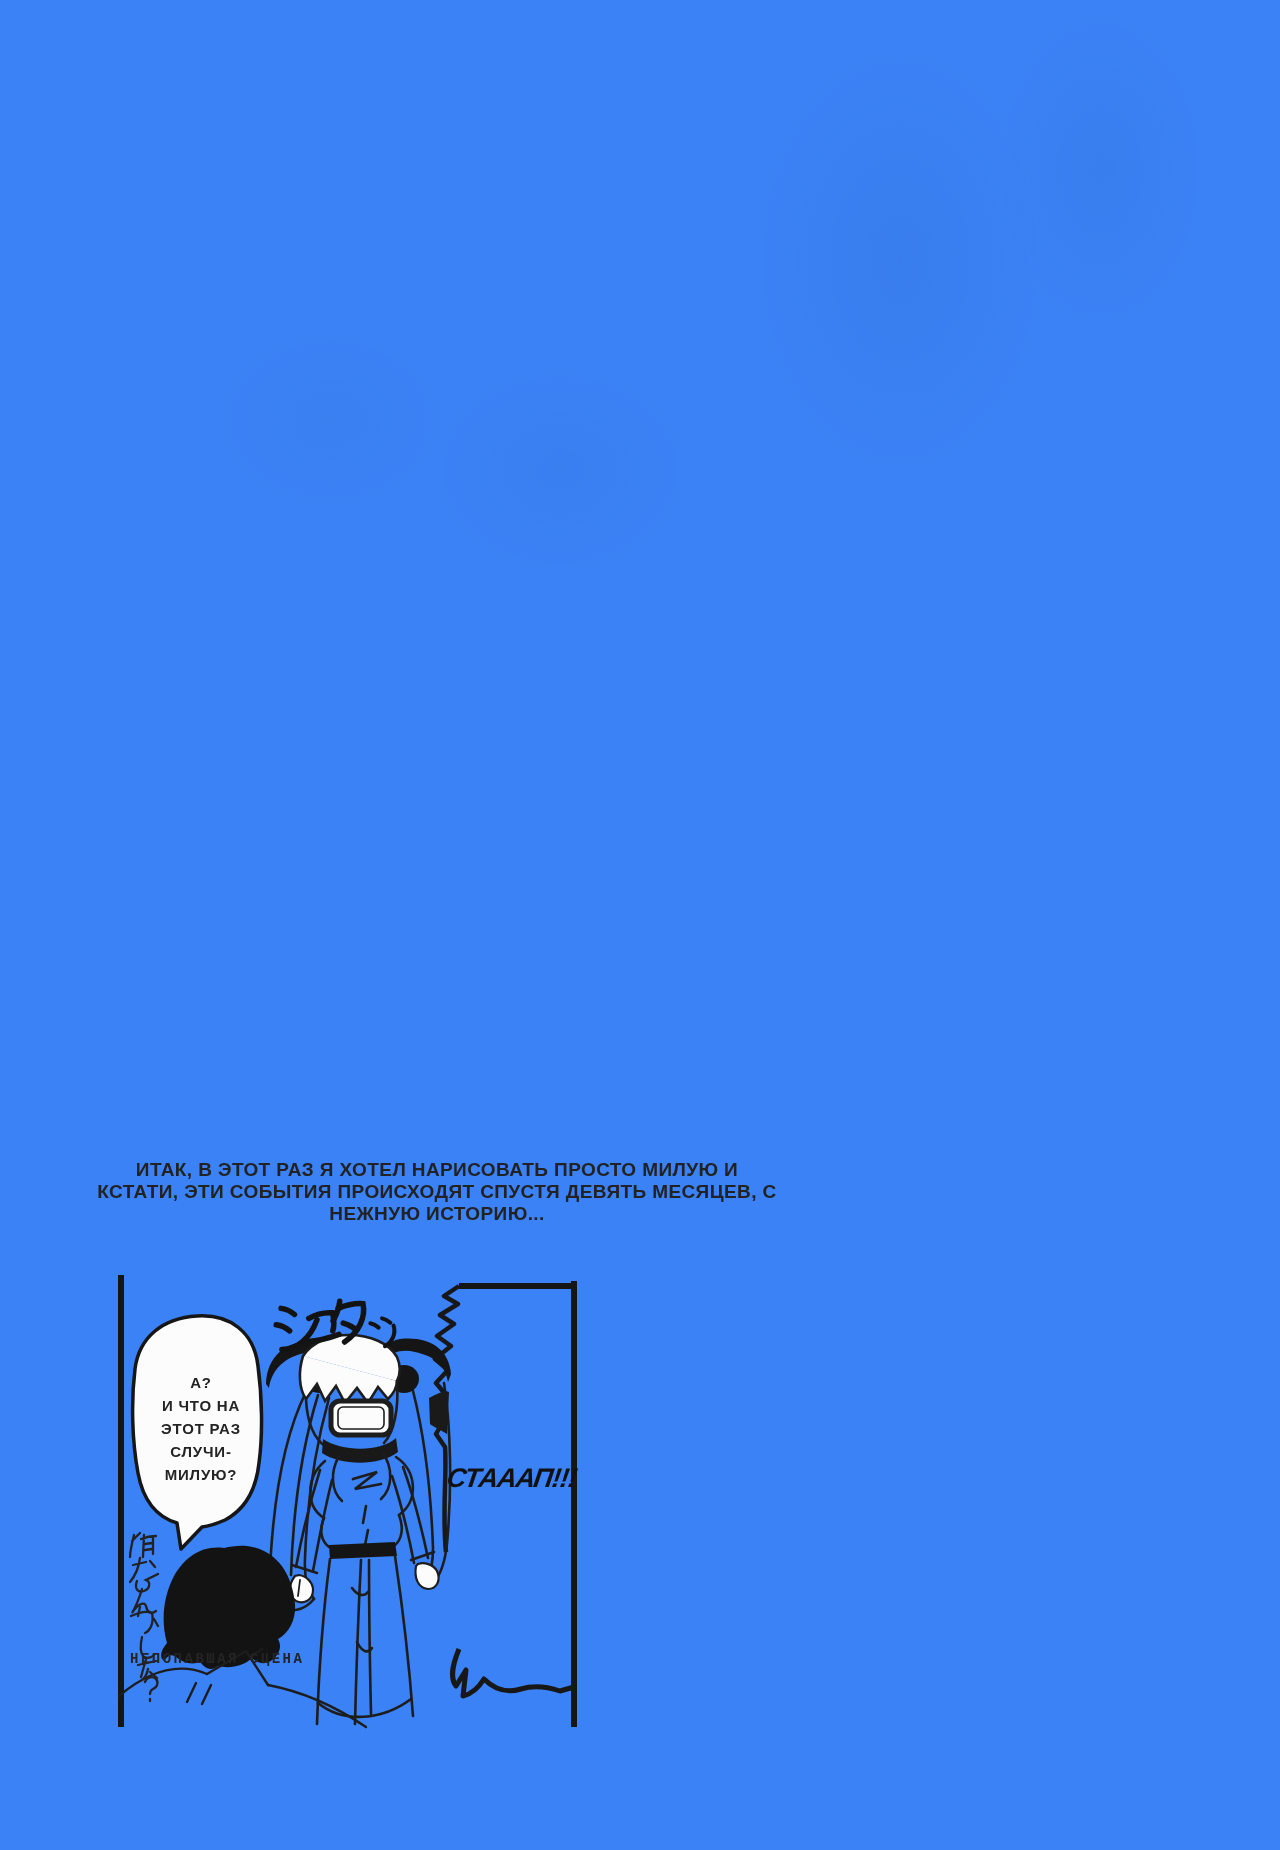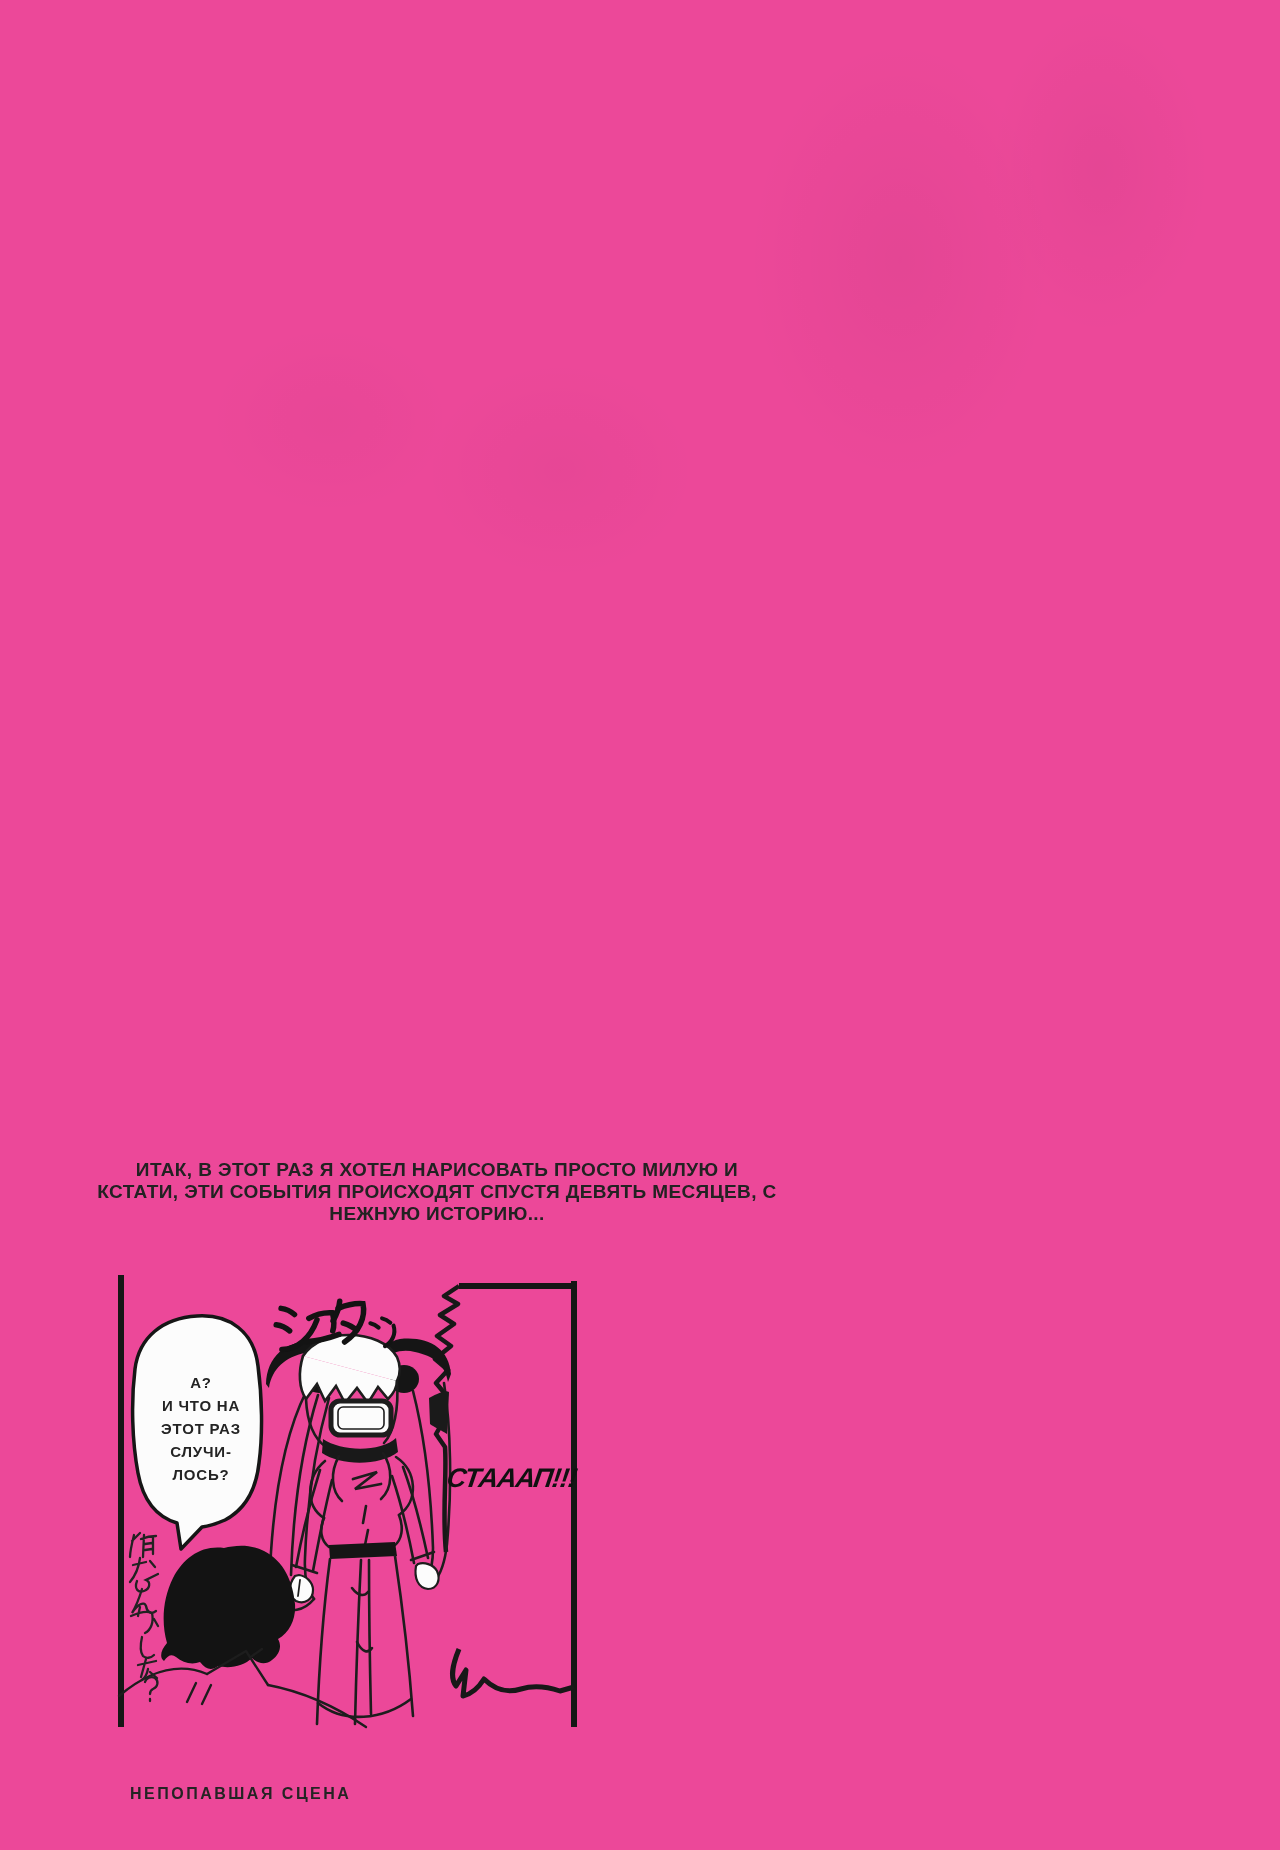--- a/index.html
+++ b/index.html
@@ -1,36 +1,36 @@
 <!DOCTYPE html>
 <html><head>
 <meta charset="utf-8">
 <style>
   html,body{margin:0;padding:0;background:#e8e8e8;}
-  #page{position:relative;width:1280px;height:1850px;background:#ec4899;overflow:hidden;
+  #page{position:relative;width:1280px;height:1850px;background:#3b82f6;overflow:hidden;
         font-family:"Liberation Sans",sans-serif;color:#1c1c1c;}
   
   #page::before{content:"";position:absolute;inset:0;pointer-events:none;
     background:
       radial-gradient(220px 320px at 900px 260px, rgba(0,0,0,0.035), rgba(0,0,0,0) 70%),
       radial-gradient(160px 240px at 1100px 170px, rgba(0,0,0,0.03), rgba(0,0,0,0) 70%),
       radial-gradient(200px 160px at 560px 470px, rgba(0,0,0,0.022), rgba(0,0,0,0) 70%),
       radial-gradient(180px 140px at 330px 420px, rgba(0,0,0,0.018), rgba(0,0,0,0) 70%);}
   .note{position:absolute;left:87px;top:1159px;width:700px;text-align:center;
         font-size:19px;line-height:22px;letter-spacing:0.4px;font-weight:600;
         color:#222;white-space:nowrap;}
   .note div{font-weight:600;}
   svg.panelart{position:absolute;left:0;top:0;}
   .bubbletext{position:absolute;left:139px;top:1371px;width:124px;text-align:center;
         font-size:15px;line-height:23px;letter-spacing:0.8px;font-weight:600;color:#242424;}
   .shout{position:absolute;left:447px;top:1463px;font-size:27px;font-weight:bold;
         font-style:italic;letter-spacing:-1px;transform:skewX(-8deg);color:#111;
         white-space:nowrap;}
-  .caption{position:absolute;left:130px;top:1785px;font-size:16px;letter-spacing:2.5px;
-        font-weight:600;color:#242424;white-space:nowrap;}
+  .caption{position:absolute;left:130px;top:1651px;font-size:14px;letter-spacing:2.5px;
+        font-weight:600;color:#242424;white-space:nowrap;font-family:Liberation Mono, monospace;}
 </style>
 </head>
 <body>
 
 <div id="page">
 
   <div class="note">
     <div>ИТАК, В ЭТОТ РАЗ Я ХОТЕЛ НАРИСОВАТЬ ПРОСТО МИЛУЮ И</div>
     <div>КСТАТИ, ЭТИ СОБЫТИЯ ПРОИСХОДЯТ СПУСТЯ ДЕВЯТЬ МЕСЯЦЕВ, С</div>
     <div>НЕЖНУЮ ИСТОРИЮ...</div>
@@ -160,20 +160,20 @@
       <path d="M145,1682 C146,1678 151,1676 155,1678 C159,1681 158,1687 153,1689
                C151,1690 150,1692 150,1694 M150,1699 L150,1701"></path>
     </g>
   </svg>
 
   <div class="bubbletext">
     <div>А?</div>
     <div>И ЧТО НА</div>
     <div>ЭТОТ РАЗ</div>
     <div>СЛУЧИ-</div>
-    <div>ЛОСЬ?</div>
+    <div>МИЛУЮ?</div>
   </div>
 
   <div class="shout">СТАААП!!!</div>
 
   <div class="caption">НЕПОПАВШАЯ СЦЕНА</div>
 
 </div>
 
 </body></html>

